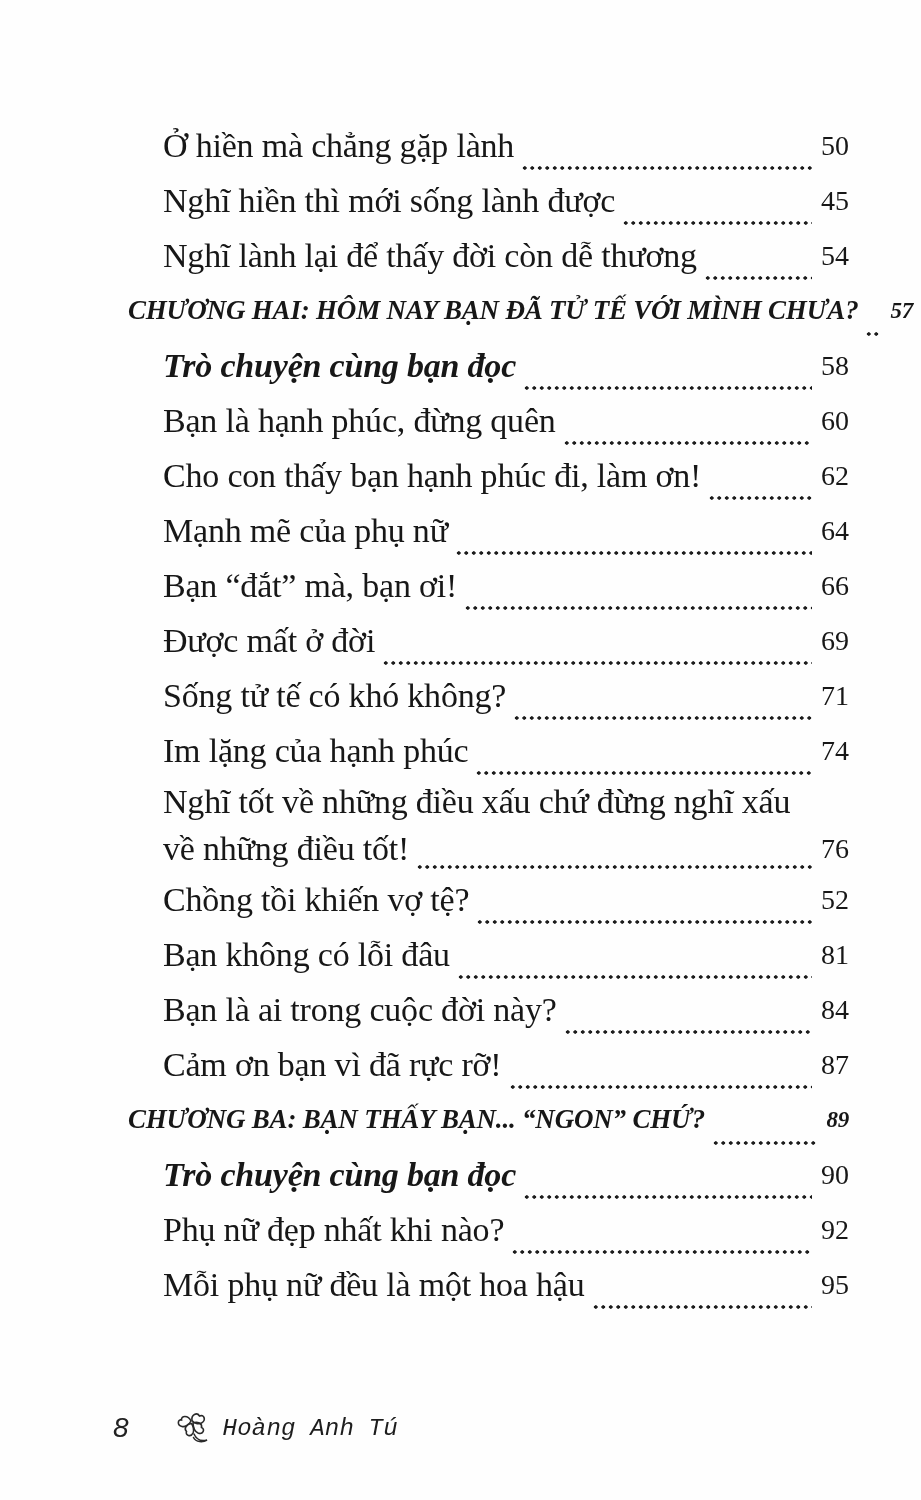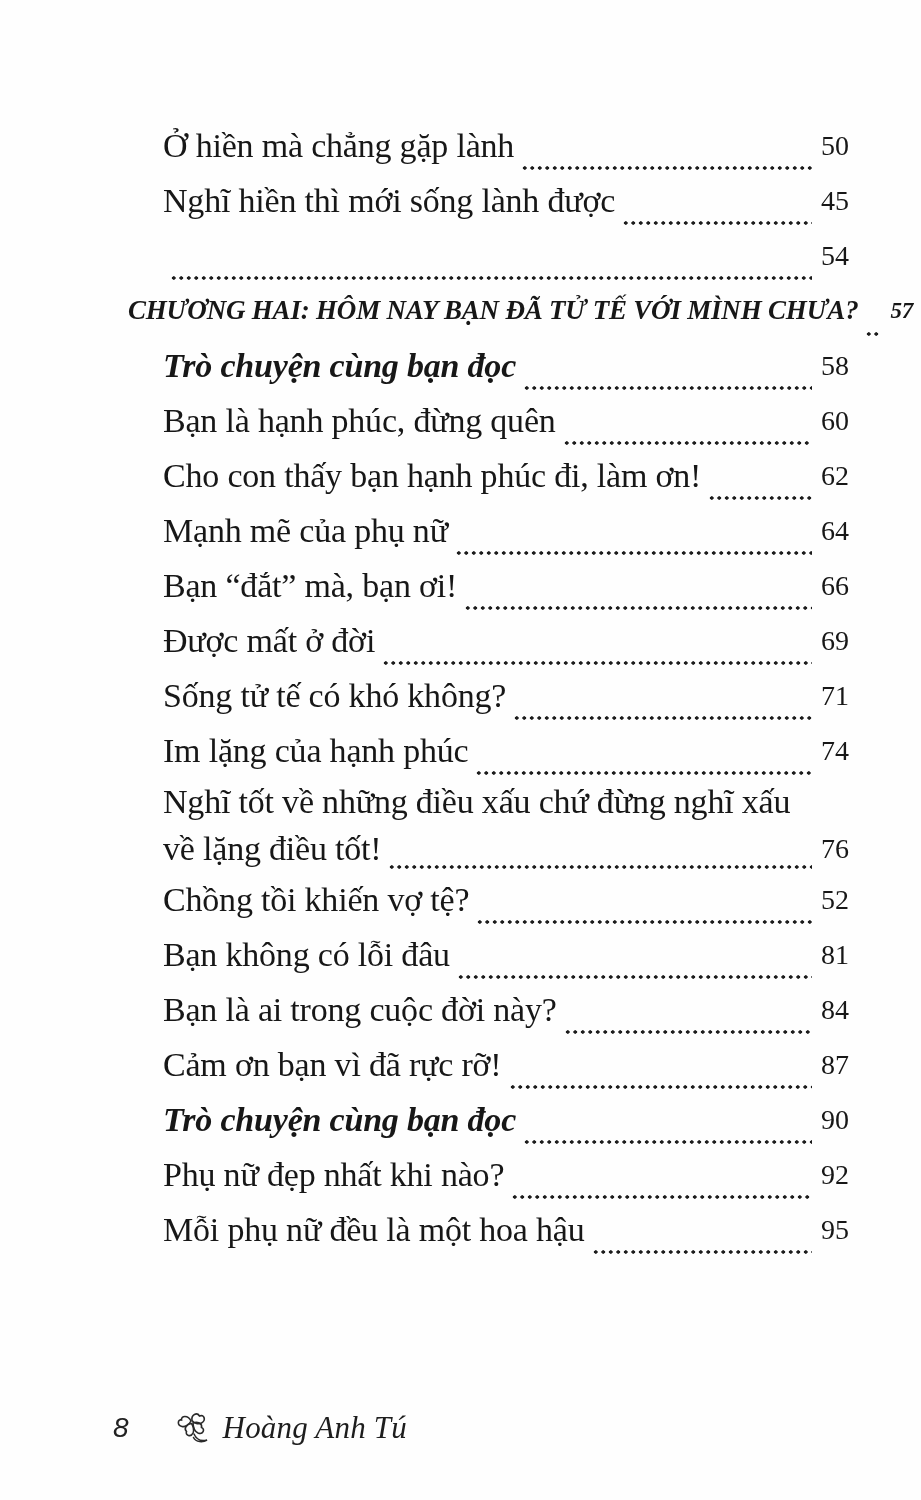--- a/index.html
+++ b/index.html
@@ -81,23 +81,23 @@
     color: #222222;
   }
   .footer .clover {
     margin-left: 42px;
     width: 42px;
     height: 40px;
     display: inline-block;
   }
   .footer .author {
     margin-left: 10px;
-    font-family: Liberation Serif, serif;
+    font-family: Liberation Mono, monospace;
     font-style: italic;
-    font-size: 31px;
+    font-size: 24px;
     letter-spacing: 0.2px;
     color: #1d1d1d;
   }
 </style>
 </head>
 <body>
 
 <div class="page">
 
   <div class="toc-list">
@@ -107,20 +107,21 @@
       <span class="pagenum">50</span>
     </div>
 
     <div class="row style-normal">
       <span class="label">Nghĩ hiền thì mới sống lành được</span>
       <span class="leader"></span>
       <span class="pagenum">45</span>
     </div>
 
     <div class="row style-normal">
+      <span class="label">Nghĩ lành lại để thấy đời còn dễ thương</span>
       <span class="leader"></span>
       <span class="pagenum">54</span>
     </div>
 
     <div class="row style-chapter">
       <span class="label">CHƯƠNG HAI: HÔM NAY BẠN ĐÃ TỬ TẾ VỚI MÌNH CHƯA?</span>
       <span class="leader"></span>
       <span class="pagenum">57</span>
     </div>
 
@@ -171,21 +172,21 @@
       <span class="leader"></span>
       <span class="pagenum">74</span>
     </div>
 
     <div class="row style-normal no-page">
       <span class="label">Nghĩ tốt về những điều xấu chứ đừng nghĩ xấu</span>
 
     </div>
 
     <div class="row style-normal after-wrap">
-      <span class="label">về lặng điều tốt!</span>
+      <span class="label">về những điều tốt!</span>
       <span class="leader"></span>
       <span class="pagenum">76</span>
     </div>
 
     <div class="row style-normal">
       <span class="label">Chồng tồi khiến vợ tệ?</span>
       <span class="leader"></span>
       <span class="pagenum">52</span>
     </div>
 
@@ -200,20 +201,25 @@
       <span class="leader"></span>
       <span class="pagenum">84</span>
     </div>
 
     <div class="row style-normal">
       <span class="label">Cảm ơn bạn vì đã rực rỡ!</span>
       <span class="leader"></span>
       <span class="pagenum">87</span>
     </div>
 
+    <div class="row style-chapter">
+      <span class="label">CHƯƠNG BA: BẠN THẤY BẠN... “NGON” CHỨ?</span>
+      <span class="leader"></span>
+      <span class="pagenum">89</span>
+    </div>
 
     <div class="row style-italic">
       <span class="label">Trò chuyện cùng bạn đọc</span>
       <span class="leader"></span>
       <span class="pagenum">90</span>
     </div>
 
     <div class="row style-normal">
       <span class="label">Phụ nữ đẹp nhất khi nào?</span>
       <span class="leader"></span>

